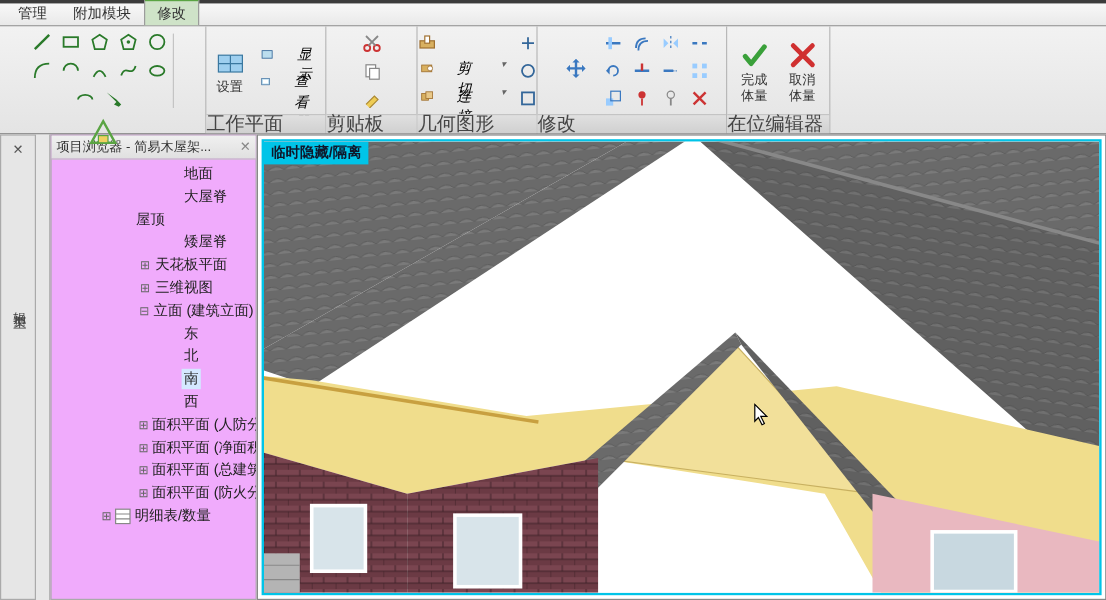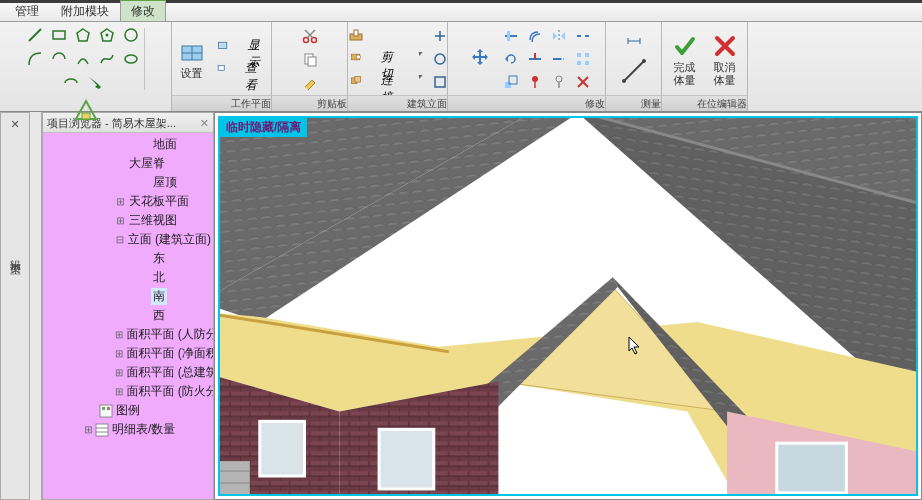--- a/index.html
+++ b/index.html
@@ -55,22 +55,22 @@
     flex: 1;
     display: flex;
     align-items: center;
     justify-content: center;
     padding: 2px 6px;
     gap: 4px;
   }
   .panel-title {
     height: 16px;
     background: linear-gradient(#e0e0e0,#d0d0d0);
-    text-align: right;
-    font-size: 10px;
+    text-align: left;
+    font-size: 16px;
     color: #444;
     line-height: 16px;
     border-top: 1px solid #c4c4c4;
   }
   .bigbtn {
     display: flex;
     flex-direction: column;
     align-items: center;
     justify-content: center;
     padding: 2px 4px;
@@ -133,21 +133,21 @@
     border:1px solid #888;
   }
   .viewframe {
     position:absolute; left:3px; top:3px; right:3px; bottom:3px;
     border: 2px solid #00c4e8;
     overflow:hidden;
   }
   .isolate-tag {
     position:absolute; left:0; top:0;
     background:#00c4e8;
-    color:#701a75;
+    color:#0f172a;
     font-size:12px; font-weight:bold;
     padding:1px 6px;
   }
   .cursor-arrow {
     position:absolute;
     width:14px; height:20px;
     pointer-events:none;
   }
   
   .housebg { width:100%; height:100%; display:block;}
@@ -339,21 +339,21 @@
               <circle cx="8" cy="8" r="5" fill="none" stroke="#369" stroke-width="1.5"></circle>
             </svg>
           </div>
         <div class="smallbtn">
             <svg class="smallicon" viewBox="0 0 16 16">
               <rect x="3" y="3" width="10" height="10" fill="none" stroke="#369" stroke-width="1.5"></rect>
             </svg>
           </div>
       </div>
     </div>
-    <div class="panel-title">建筑立面</div>
+    <div class="panel-title">几何图形</div>
   </div>
 
   <div class="panel" style="width:158px">
     <div class="panel-body" style="flex-wrap:wrap;gap:0;">
       <div class="bigbtn" style="min-width:40px">
         <svg class="iconsvg" viewBox="0 0 28 28">
             <path d="M14 4l-3 3h2v4h-4v-2l-3 3 3 3v-2h4v4h-2l3 3 3-3h-2v-4h4v2l3-3-3-3v2h-4v-4h2z" fill="#3a78c0"></path>
           </svg>
       </div>
       <div class="col" style="gap:1px;">
@@ -435,39 +435,20 @@
                 <line x1="3" y1="3" x2="13" y2="13" stroke="#c33" stroke-width="2"></line>
                 <line x1="13" y1="3" x2="3" y2="13" stroke="#c33" stroke-width="2"></line>
               </svg>
             </div>
         </div>
       </div>
     </div>
     <div class="panel-title">修改</div>
   </div>
 
-  <div class="panel" style="width:56px">
-    <div class="panel-body" style="flex-direction:column;gap:2px;">
-      <div class="smallbtn">
-          <svg class="smallicon" viewBox="0 0 16 16">
-            <line x1="2" y1="8" x2="14" y2="8" stroke="#369"></line>
-            <line x1="2" y1="5" x2="2" y2="11" stroke="#369"></line>
-            <line x1="14" y1="5" x2="14" y2="11" stroke="#369"></line>
-          </svg>
-        </div>
-      <div class="bigbtn" style="min-width:34px">
-        <svg class="iconsvg" viewBox="0 0 28 28">
-            <line x1="4" y1="24" x2="24" y2="4" stroke="#444" stroke-width="2"></line>
-            <circle cx="4" cy="24" r="2" fill="#444"></circle>
-            <circle cx="24" cy="4" r="2" fill="#444"></circle>
-          </svg>
-      </div>
-    </div>
-    <div class="panel-title">测量</div>
-  </div>
 
   <div class="panel" style="width:86px">
     <div class="panel-body">
       <div class="bigbtn">
         <svg class="iconsvg" viewBox="0 0 28 28">
             <path d="M6 15l5 6L22 7" fill="none" stroke="#3aa03a" stroke-width="4" stroke-linecap="round" stroke-linejoin="round"></path>
           </svg>
         <span class="lbl">完成</span>
         <span class="lbl">体量</span>
       </div>
@@ -497,25 +478,28 @@
 
   <div class="browser">
     <div class="browser-title">
       <span>项目浏览器 - 简易木屋架...</span>
       <span style="color:#888;cursor:pointer">✕</span>
     </div>
     <div class="tree">
       <div class="tnode" style="padding-left:108px">
           <span class="lbl">地面</span>
         </div>
-      <div class="tnode" style="padding-left:84px">
+      <div class="tnode" style="padding-left:108px">
           <span class="lbl">大屋脊</span>
         </div>
+      <div class="tnode" style="padding-left:68px">
+          <span class="lbl">屋顶</span>
+        </div>
       <div class="tnode" style="padding-left:108px">
-          <span class="lbl">屋顶</span>
+          <span class="lbl">矮屋脊</span>
         </div>
       <div class="tnode" style="padding-left:72px">
           <span class="twist">⊞</span>
           <span class="lbl">天花板平面</span>
         </div>
       <div class="tnode" style="padding-left:72px">
           <span class="twist">⊞</span>
           <span class="lbl">三维视图</span>
         </div>
       <div class="tnode" style="padding-left:72px">
@@ -542,30 +526,20 @@
           <span class="twist">⊞</span>
           <span class="lbl">面积平面 (净面积)</span>
         </div>
       <div class="tnode" style="padding-left:72px">
           <span class="twist">⊞</span>
           <span class="lbl">面积平面 (总建筑面积</span>
         </div>
       <div class="tnode" style="padding-left:72px">
           <span class="twist">⊞</span>
           <span class="lbl">面积平面 (防火分区面</span>
-        </div>
-      <div class="tnode" style="padding-left:56px">
-          <span class="tico">
-            <svg width="14" height="14">
-              <rect x="1" y="1" width="12" height="12" fill="#fff" stroke="#888"></rect>
-              <rect x="3" y="3" width="3" height="3" fill="#6a6"></rect>
-              <rect x="8" y="3" width="3" height="3" fill="#c66"></rect>
-            </svg>
-          </span>
-          <span class="lbl">图例</span>
         </div>
       <div class="tnode" style="padding-left:40px">
           <span class="twist">⊞</span>
           <span class="tico">
             <svg width="14" height="14">
               <rect x="1" y="1" width="12" height="12" fill="#fff" stroke="#888"></rect>
               <line x1="1" y1="5" x2="13" y2="5" stroke="#888"></line>
               <line x1="1" y1="9" x2="13" y2="9" stroke="#888"></line>
             </svg>
           </span>

